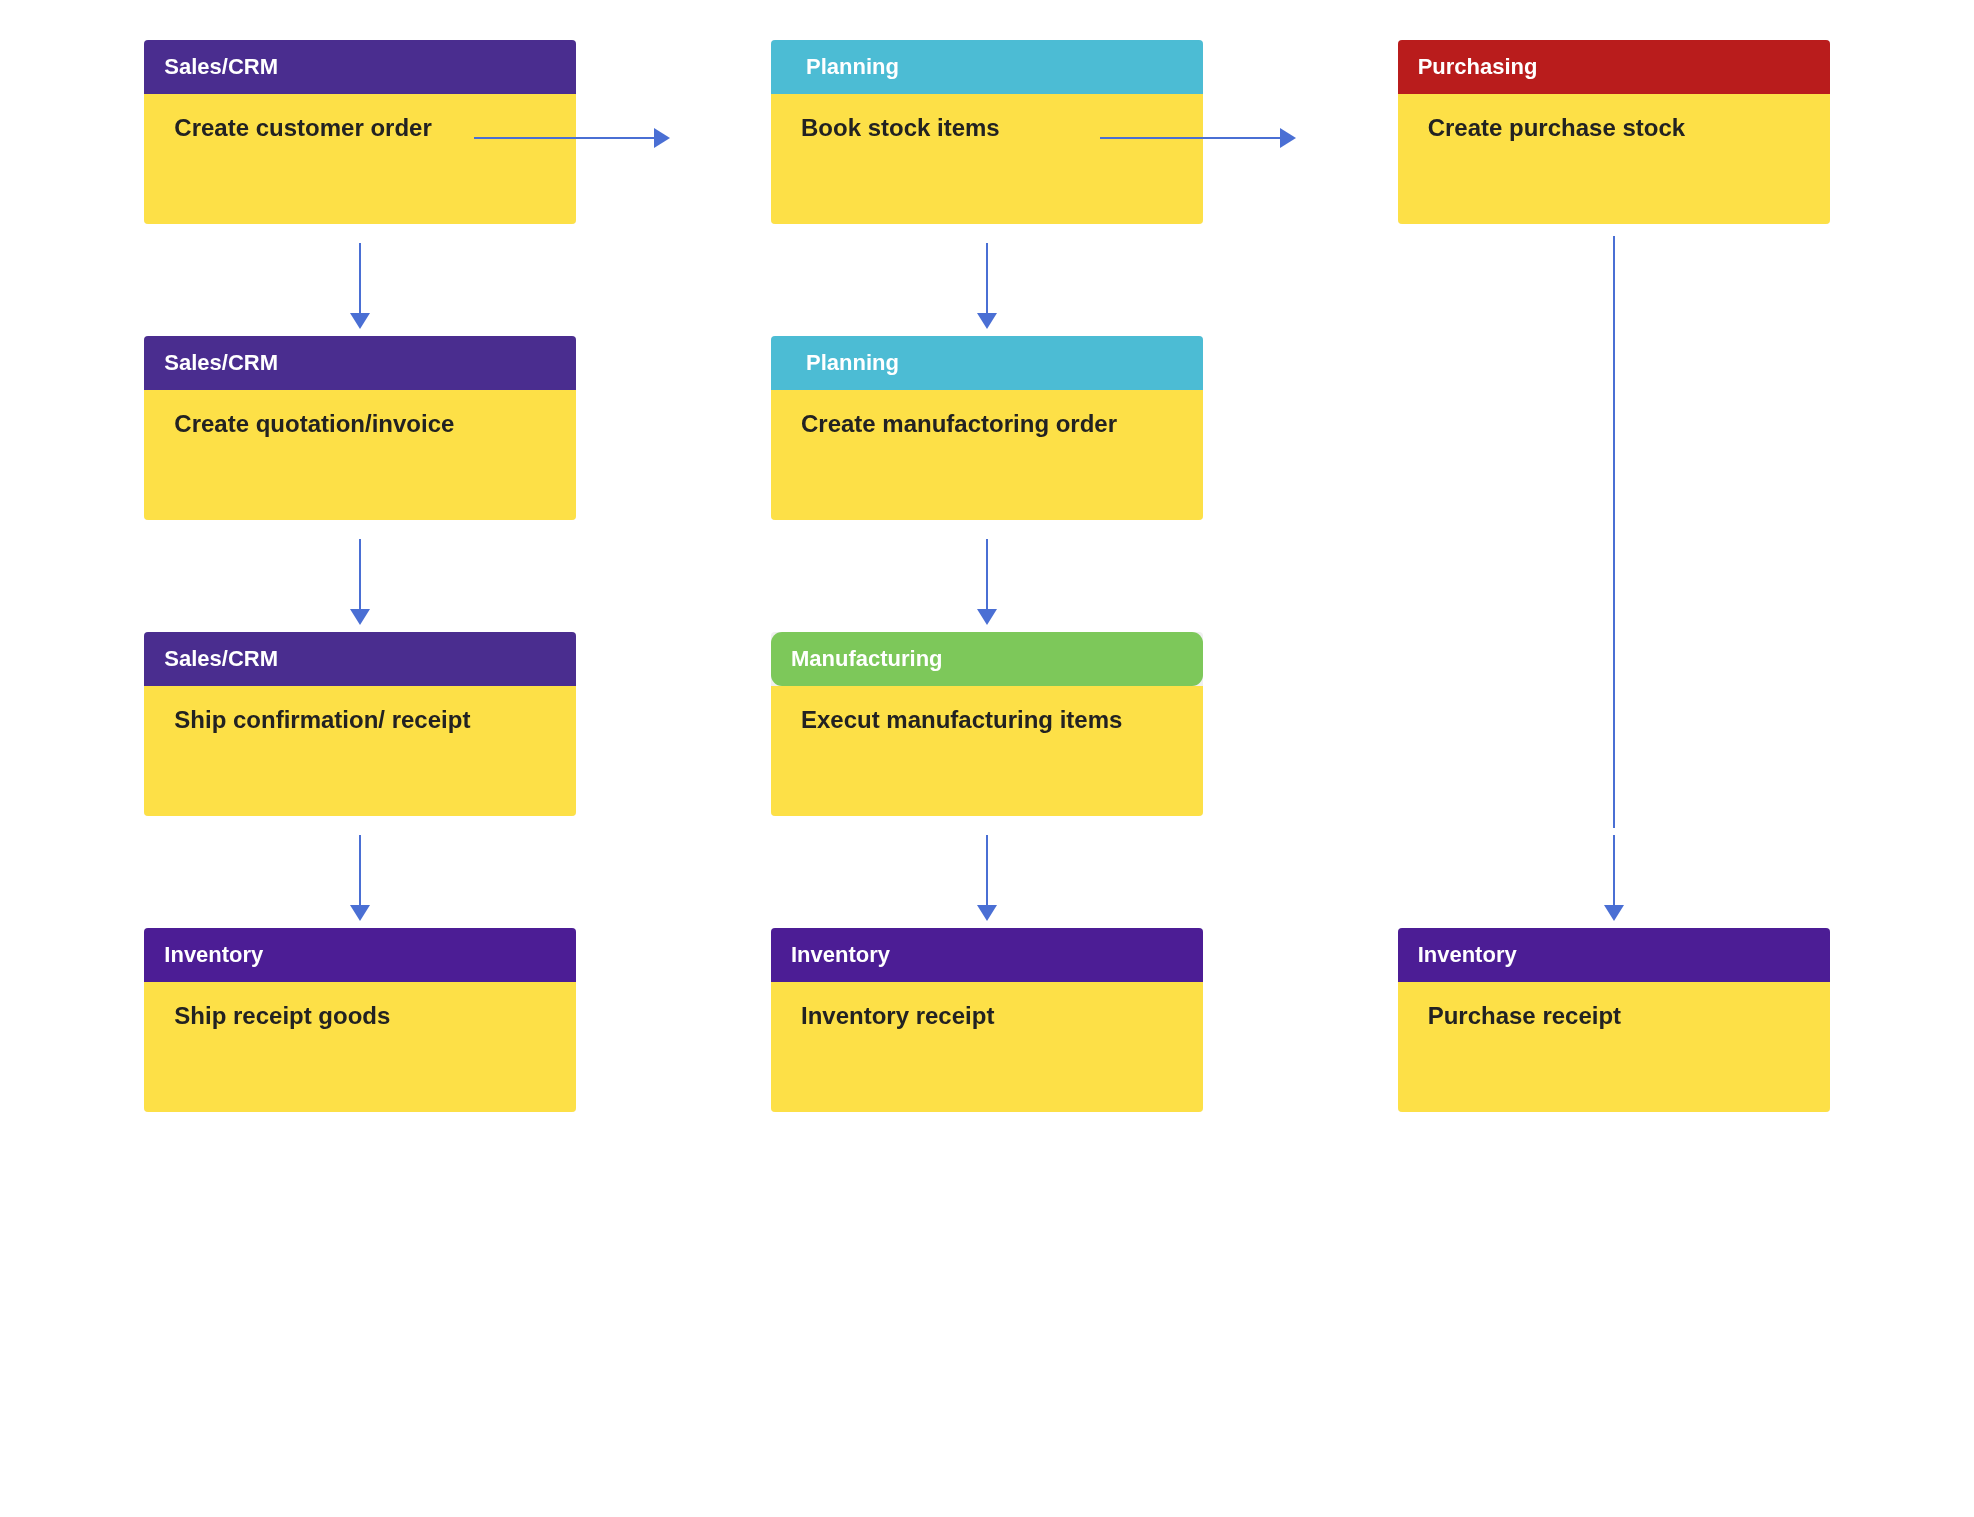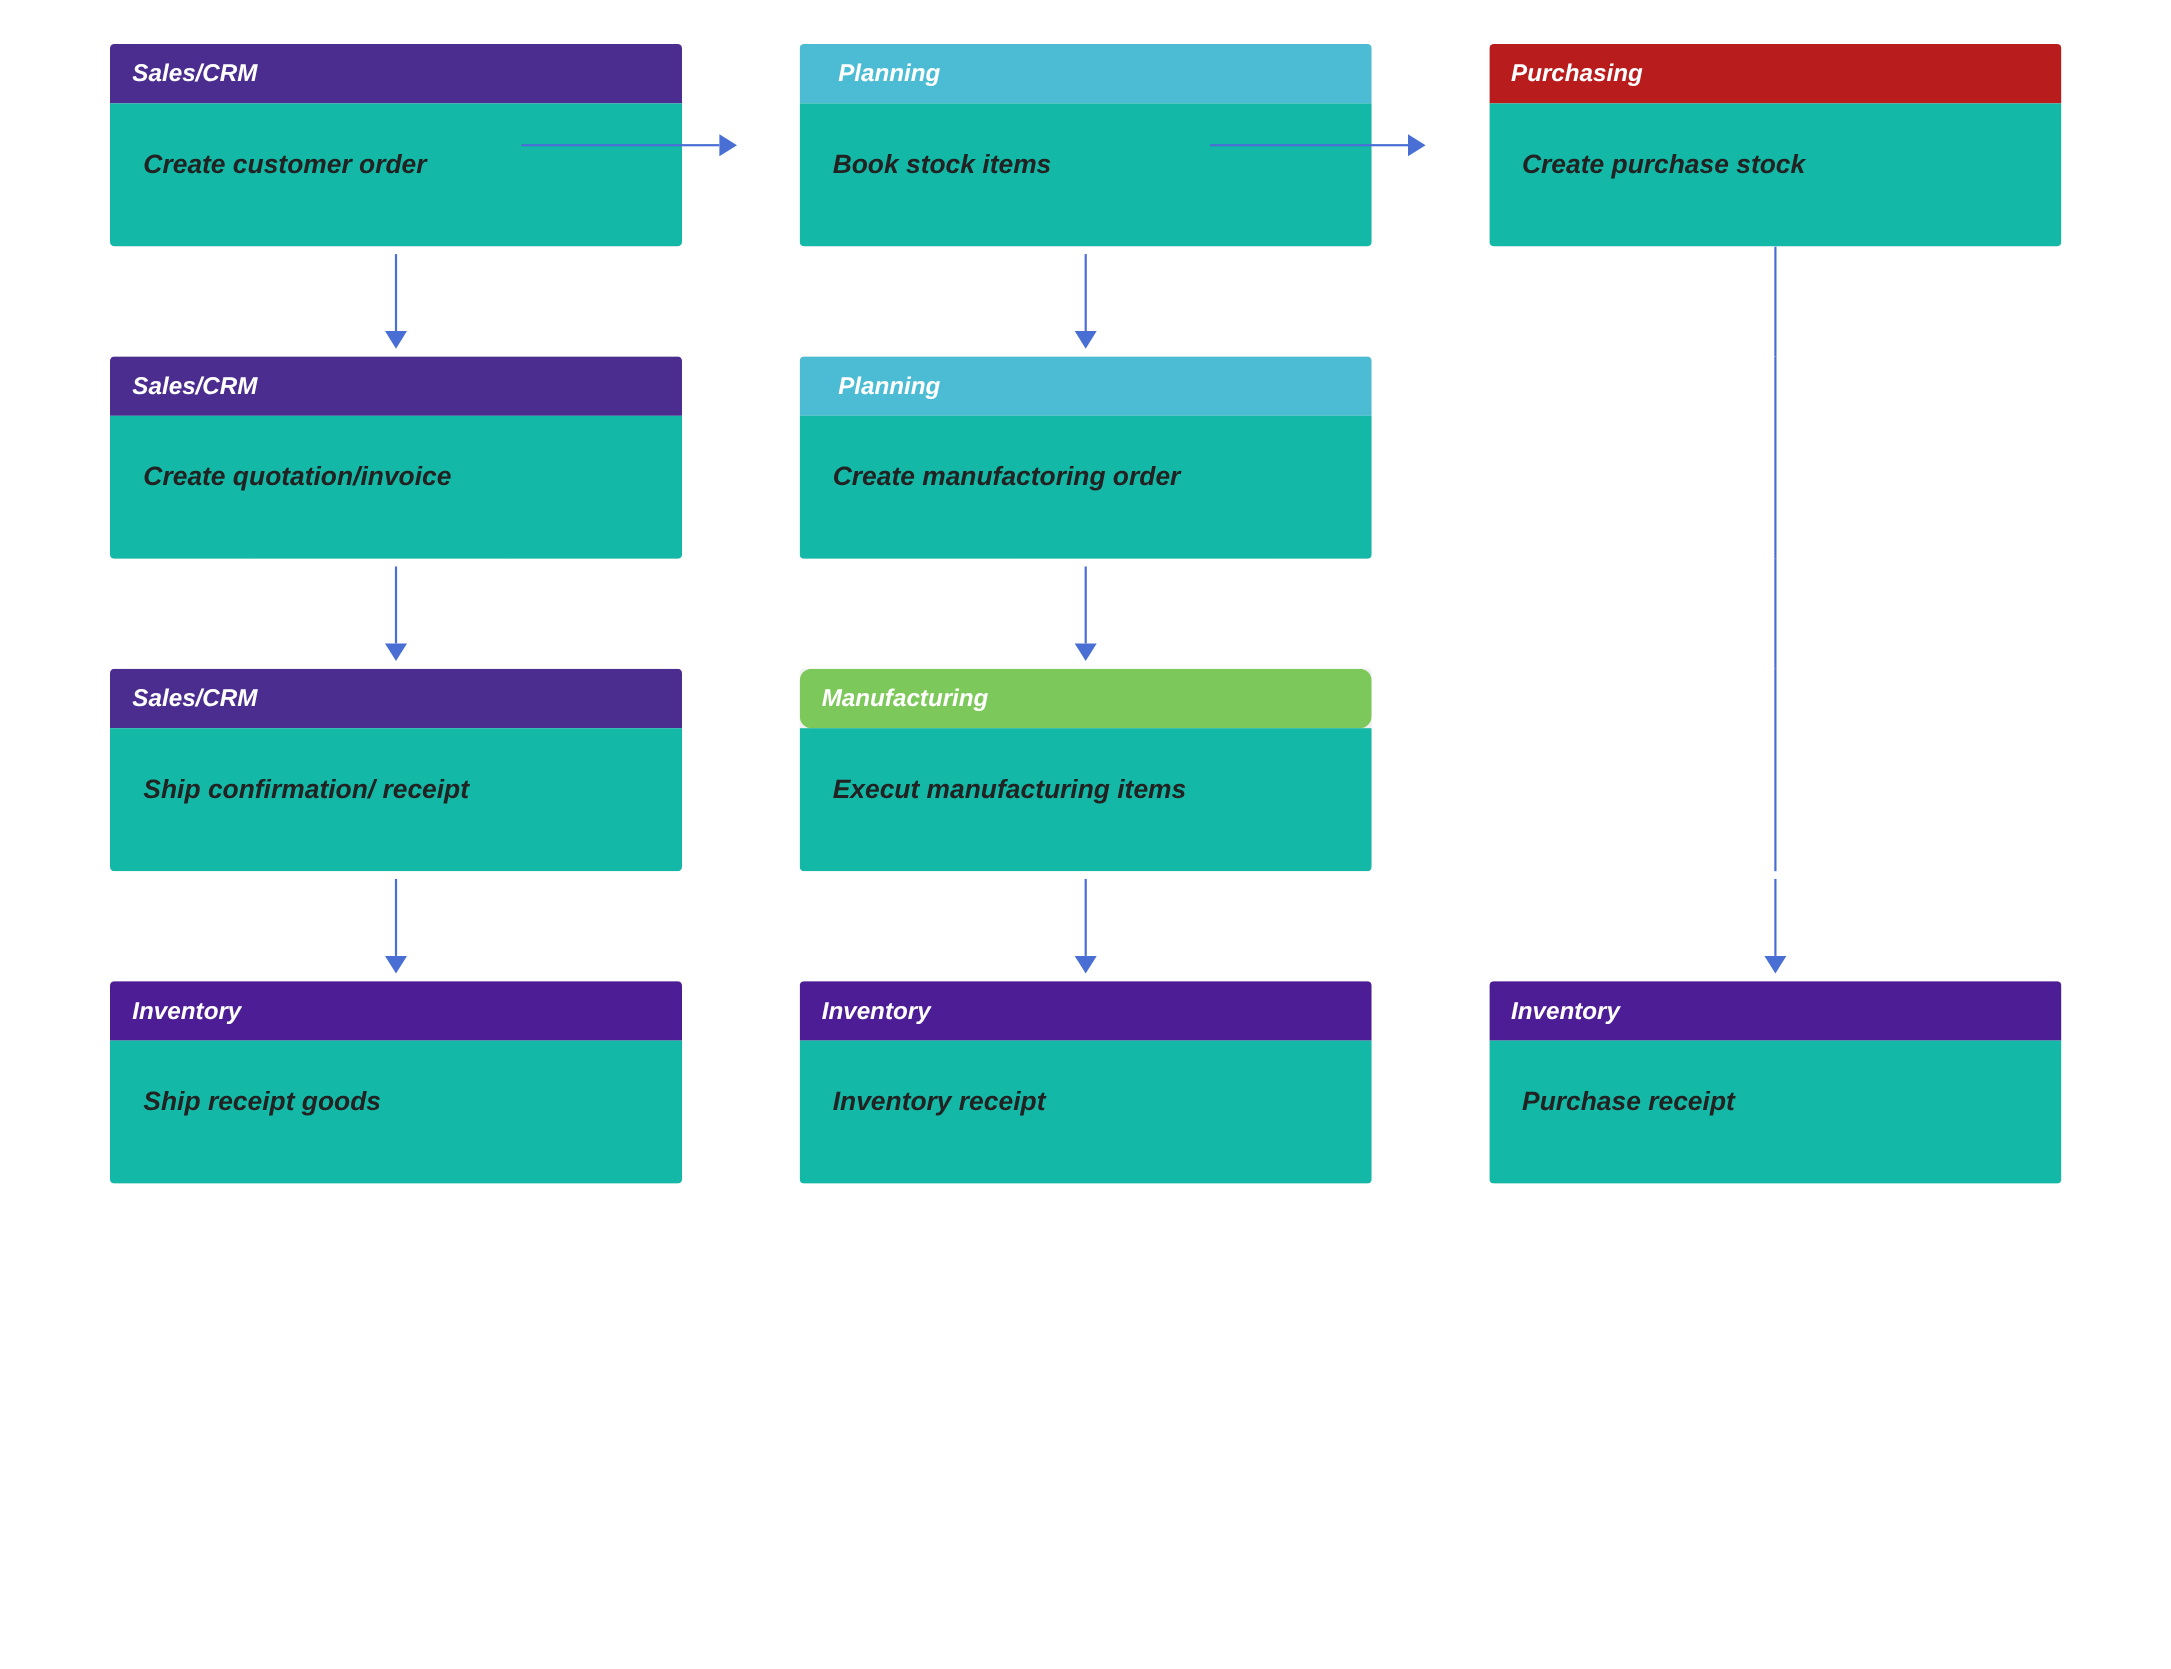--- a/index.html
+++ b/index.html
@@ -5,38 +5,37 @@
     * { box-sizing: border-box; margin: 0; padding: 0; }
     body {
       background: #ffffff;
       font-family: 'Arial', sans-serif;
       width: 1974px;
       min-height: 1517px;
       padding: 40px;
     }
 
     .node {
-      width: 520px;
+      width: 432px;
       background: #f0f0f0;
       border-radius: 4px;
       overflow: hidden;
-      margin-bottom: 0;
-      font-style: italic;
+      margin-bottom: 12px;
     }
 
     .node-header {
       padding: 14px 20px;
       color: #ffffff;
       font-size: 22px;
       font-weight: 600;
     }
 
     .node-body {
-      padding: 40px 30px 50px 30px;
-      background: #14b8a6;
+      padding: 18px 30px 50px 30px;
+      background: #fde047;
       min-height: 130px;
     }
 
     .node-body .label {
       font-size: 24px;
       font-weight: 700;
       color: #222222;
       line-height: 1.3;
     }
 

